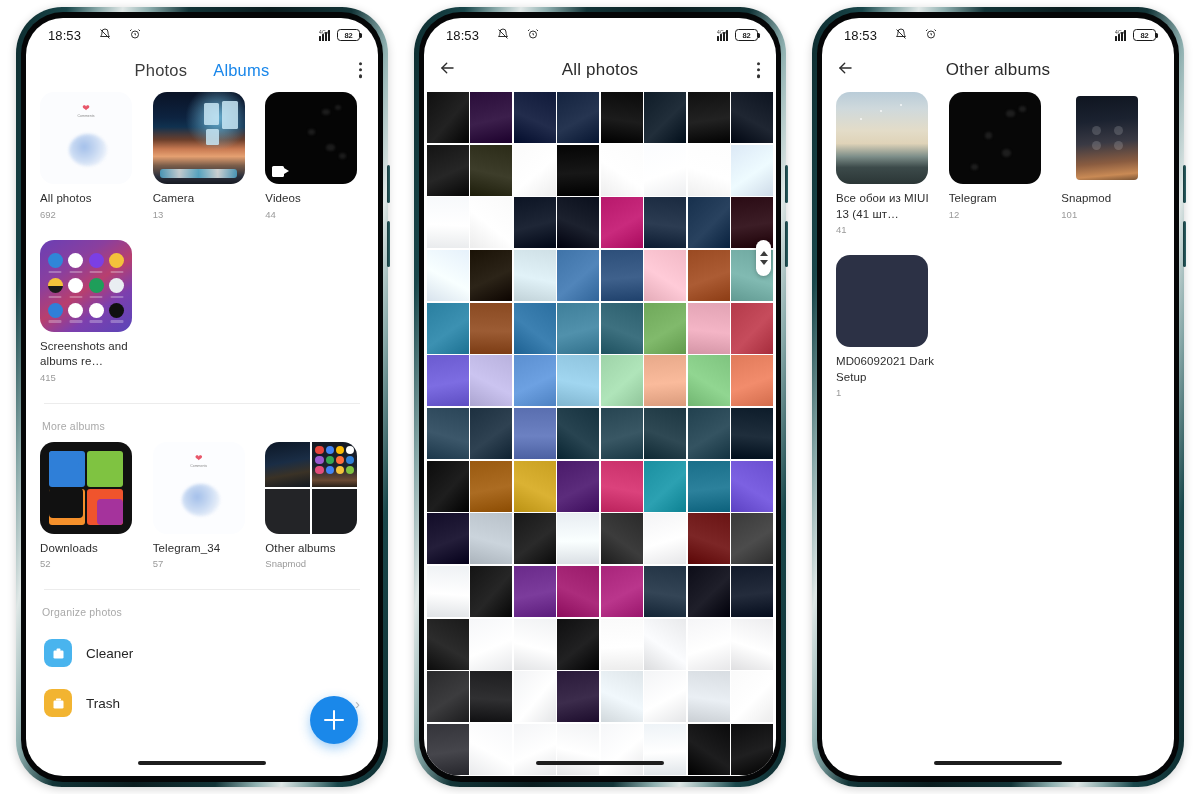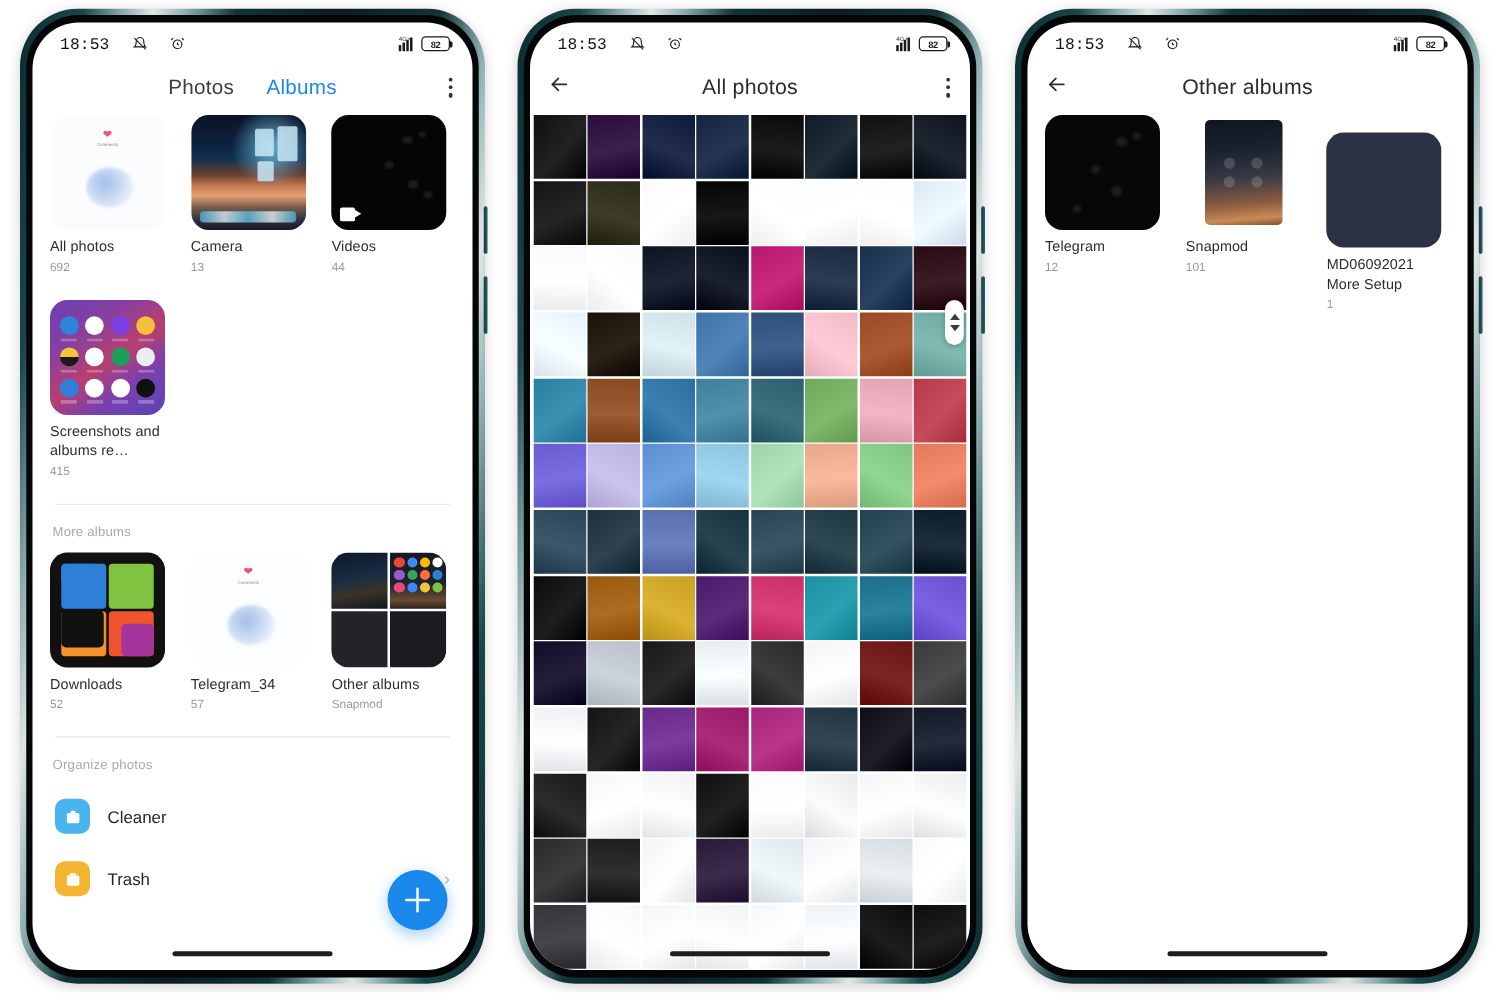--- a/index.html
+++ b/index.html
@@ -52,21 +52,21 @@
   .btn-power { top: 214px; height: 46px; }
   .btn-vol   { top: 158px; height: 38px; }
 
   
   .statusbar {
     height: 30px; display: flex; align-items: center;
     justify-content: space-between;
     padding: 4px 18px 0 22px;
     font-size: 12.5px; color: #131313; letter-spacing: .1px;
   }
-  .sb-left { display: flex; align-items: center; gap: 18px; font-family: Liberation Mono, monospace; }
+  .sb-left { display: flex; gap: 18px; }
   .sb-right { display: flex; align-items: center; gap: 4px; }
   .sb-time { font-size: 13px; font-weight: 400; }
   .ic { display: inline-block; line-height: 1; }
   .ic svg { display: block; }
   .sig-label { font-size: 5px; color:#333; position:absolute; top:-1px; left:0; }
   .sig-wrap { position: relative; display: flex; align-items: flex-end; gap: 1px; height: 11px; padding-top:3px;}
   .sig-wrap i { display:block; width: 2px; background:#1a1a1a; border-radius:.5px; }
   .sig-wrap i:nth-child(1){ height:3px } .sig-wrap i:nth-child(2){ height:5px }
   .sig-wrap i:nth-child(3){ height:7px } .sig-wrap i:nth-child(4){ height:9px }
   .sig-wrap i:nth-child(5){ height:11px }
@@ -655,20 +655,29 @@
               <path d="M19 12H5"></path>
                 <path d="M11 6l-6 6 6 6"></path>
             </svg>
           </span>
           <span class="appbar-title">Other albums</span>
         </div>
 
         <div class="albums-scroll">
           <div class="albums-grid">
 
+            <div class="album">
+              <div class="album-thumb th-wall">
+                <span class="star" style="left:48%;top:20%"></span>
+                <span class="star" style="left:70%;top:13%"></span>
+                <span class="star" style="left:26%;top:28%"></span>
+              </div>
+              <div class="album-title">Все обои из MIUI 13 (41 шт…</div>
+              <div class="album-sub">41</div>
+            </div>
 
             <div class="album">
               <div class="album-thumb th-tg-dark">
                 <div class="spark" style="left:62%;top:20%;width:9px;height:7px"></div>
                 <div class="spark" style="left:76%;top:15%;width:7px;height:6px"></div>
                 <div class="spark" style="left:40%;top:44%;width:7px;height:7px"></div>
                 <div class="spark" style="left:58%;top:62%;width:9px;height:8px"></div>
                 <div class="spark" style="left:24%;top:78%;width:7px;height:6px"></div>
               </div>
               <div class="album-title">Telegram</div>
@@ -683,21 +692,21 @@
                     <span></span>
                     <span></span>
                   </div>
               </div>
               <div class="album-title">Snapmod</div>
               <div class="album-sub">101</div>
             </div>
 
             <div class="album" style="margin-top:14px">
               <div class="album-thumb th-dark"></div>
-              <div class="album-title">MD06092021 More Setup</div>
+              <div class="album-title">MD06092021 Dark Setup</div>
               <div class="album-sub">1</div>
             </div>
           </div>
         </div>
 
 
         <div class="home-indicator"></div>
       </div>
     </div>
   </div>

